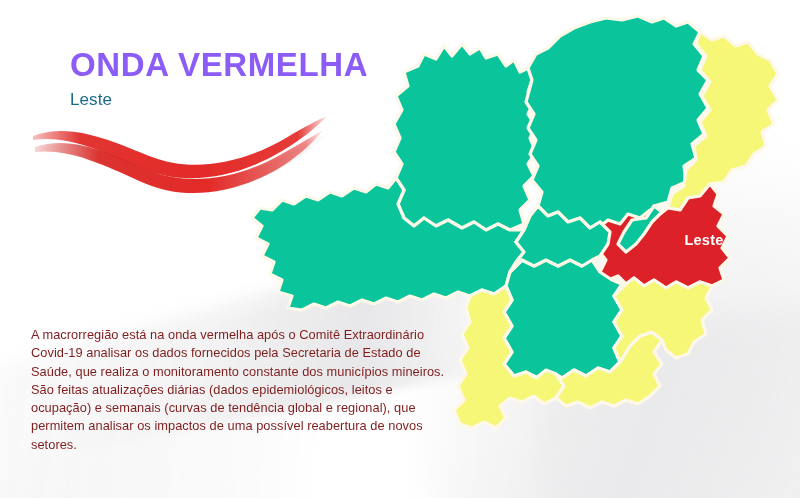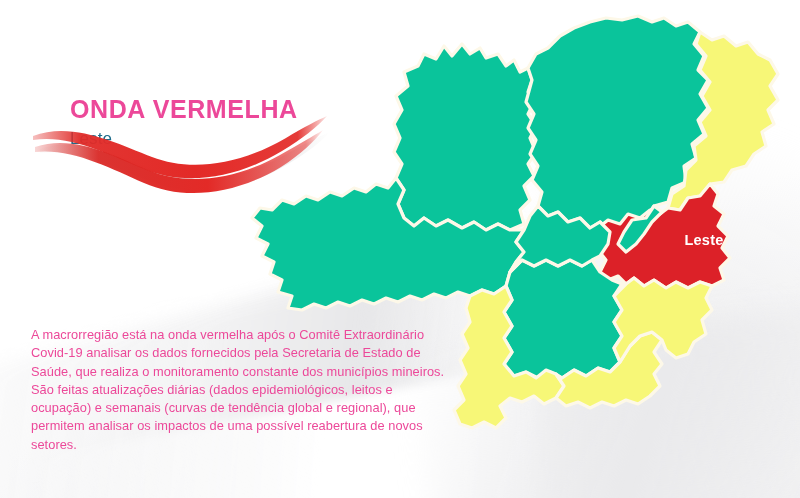--- a/index.html
+++ b/index.html
@@ -71,27 +71,26 @@
   }
 
   
   #header-block {
     position: absolute;
     left: 70px;
     top: 48px;
     z-index: 3;
   }
   #page-title {
-    font-size: 25px;
+    font-size: 33px;
     font-weight: bold;
     letter-spacing: .6px;
-    color: #ec4899;
+    color: #8b5cf6;
     line-height: 1.05;
     white-space: nowrap;
-    margin-top: 48px;
   }
   #page-subtitle {
     font-size: 17px;
     font-weight: normal;
     color: #1c6b8a;
     margin-top: 7px;
     letter-spacing: .1px;
   }
 
   
@@ -106,21 +105,21 @@
 
   
   #body-text {
     position: absolute;
     left: 31px;
     top: 326px;
     width: 420px;
     z-index: 3;
     font-size: 12.8px;
     line-height: 18.3px;
-    color: #ec4899;
+    color: #7f1d1d;
     letter-spacing: .05px;
   }
   #body-text p { margin: 0; }
 
   
   #map-wrap {
     position: absolute;
     left: 248px;
     top: 14px;
     width: 552px;

